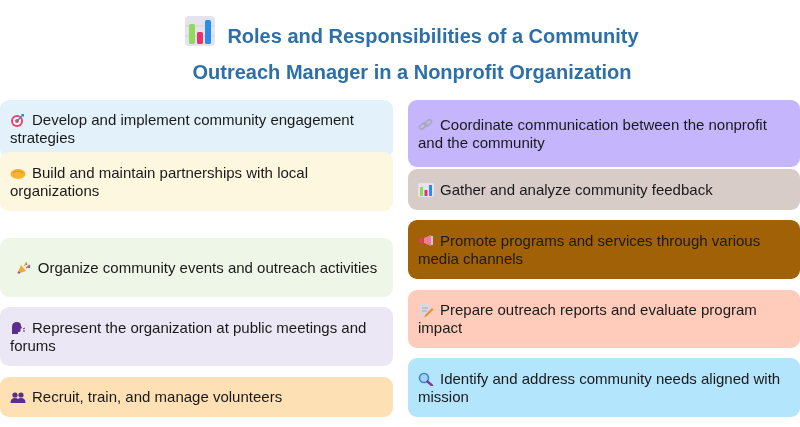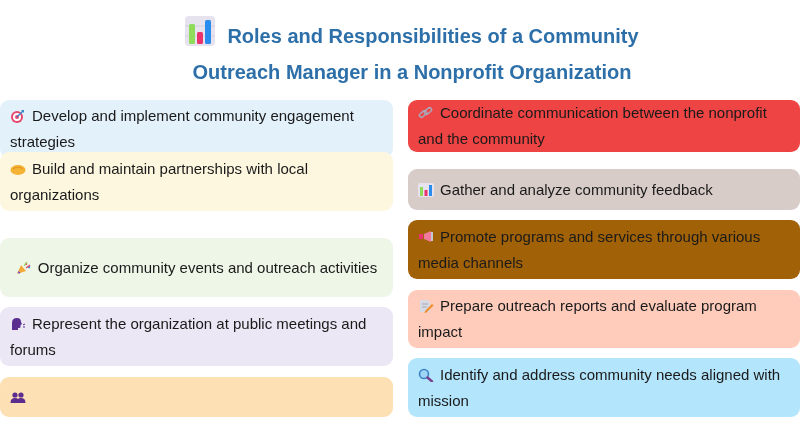--- a/index.html
+++ b/index.html
@@ -42,21 +42,21 @@
     .card {
       position: absolute;
       left: 0;
       right: 0;
       border-radius: 9px;
       box-sizing: border-box;
       padding: 0 10px;
       display: flex;
       align-items: center;
       font-size: 15px;
-      line-height: 26px;
+      line-height: 18px;
       color: #1a1a1a;
     }
     .card .txt { display: block; }
     .card .icon {
       display: inline-block;
       width: 16px;
       height: 14px;
       vertical-align: -2px;
       margin-right: 6px;
     }
@@ -110,26 +110,26 @@
           <line x1="13" y1="8" x2="15" y2="7" stroke="#5b2d8e" stroke-width="1"></line>
           <line x1="13" y1="10" x2="15" y2="10" stroke="#5b2d8e" stroke-width="1"></line>
         </svg><span>Represent the organization at public meetings and forums</span></span>
   </div>
   <div class="card" style="top:277px;height:40px;background:#fde0b4;">
     <span class="txt"><svg class="icon" viewBox="0 0 16 14">
           <circle cx="5" cy="5" r="2.6" fill="#5b2d8e"></circle>
           <path d="M0.5 13 Q0.5 8 5 8 Q9.5 8 9.5 13 Z" fill="#5b2d8e"></path>
           <circle cx="11" cy="5" r="2.6" fill="#5b2d8e"></circle>
           <path d="M6.5 13 Q6.5 8 11 8 Q15.5 8 15.5 13 Z" fill="#5b2d8e"></path>
-        </svg></span>
+        </svg><span>Recruit, train, and manage volunteers</span></span>
   </div>
 </div>
 
 <div class="col right">
-  <div class="card" style="top:0;height:52px;background:#ef4444;">
+  <div class="card" style="top:0;height:67px;background:#c4b5fd;">
     <span class="txt"><svg class="icon" viewBox="0 0 16 14">
           <rect x="1" y="6" width="8" height="4" rx="2" transform="rotate(-40 5 8)" fill="none" stroke="#a8a8b8" stroke-width="1.5"></rect>
           <rect x="6" y="3" width="8" height="4" rx="2" transform="rotate(-40 10 5)" fill="none" stroke="#a8a8b8" stroke-width="1.5"></rect>
         </svg><span>Coordinate communication between the nonprofit and the community</span></span>
   </div>
   <div class="card" style="top:69px;height:41px;background:#d7ccc8;">
     <span class="txt"><svg class="icon" viewBox="0 0 16 14">
           <rect x="0" y="0" width="16" height="14" rx="2" fill="#e6e3ee"></rect>
           <rect x="2" y="4" width="3" height="9" fill="#8fdc5a"></rect>
           <rect x="6.5" y="7" width="3" height="6" fill="#e8336e"></rect>

